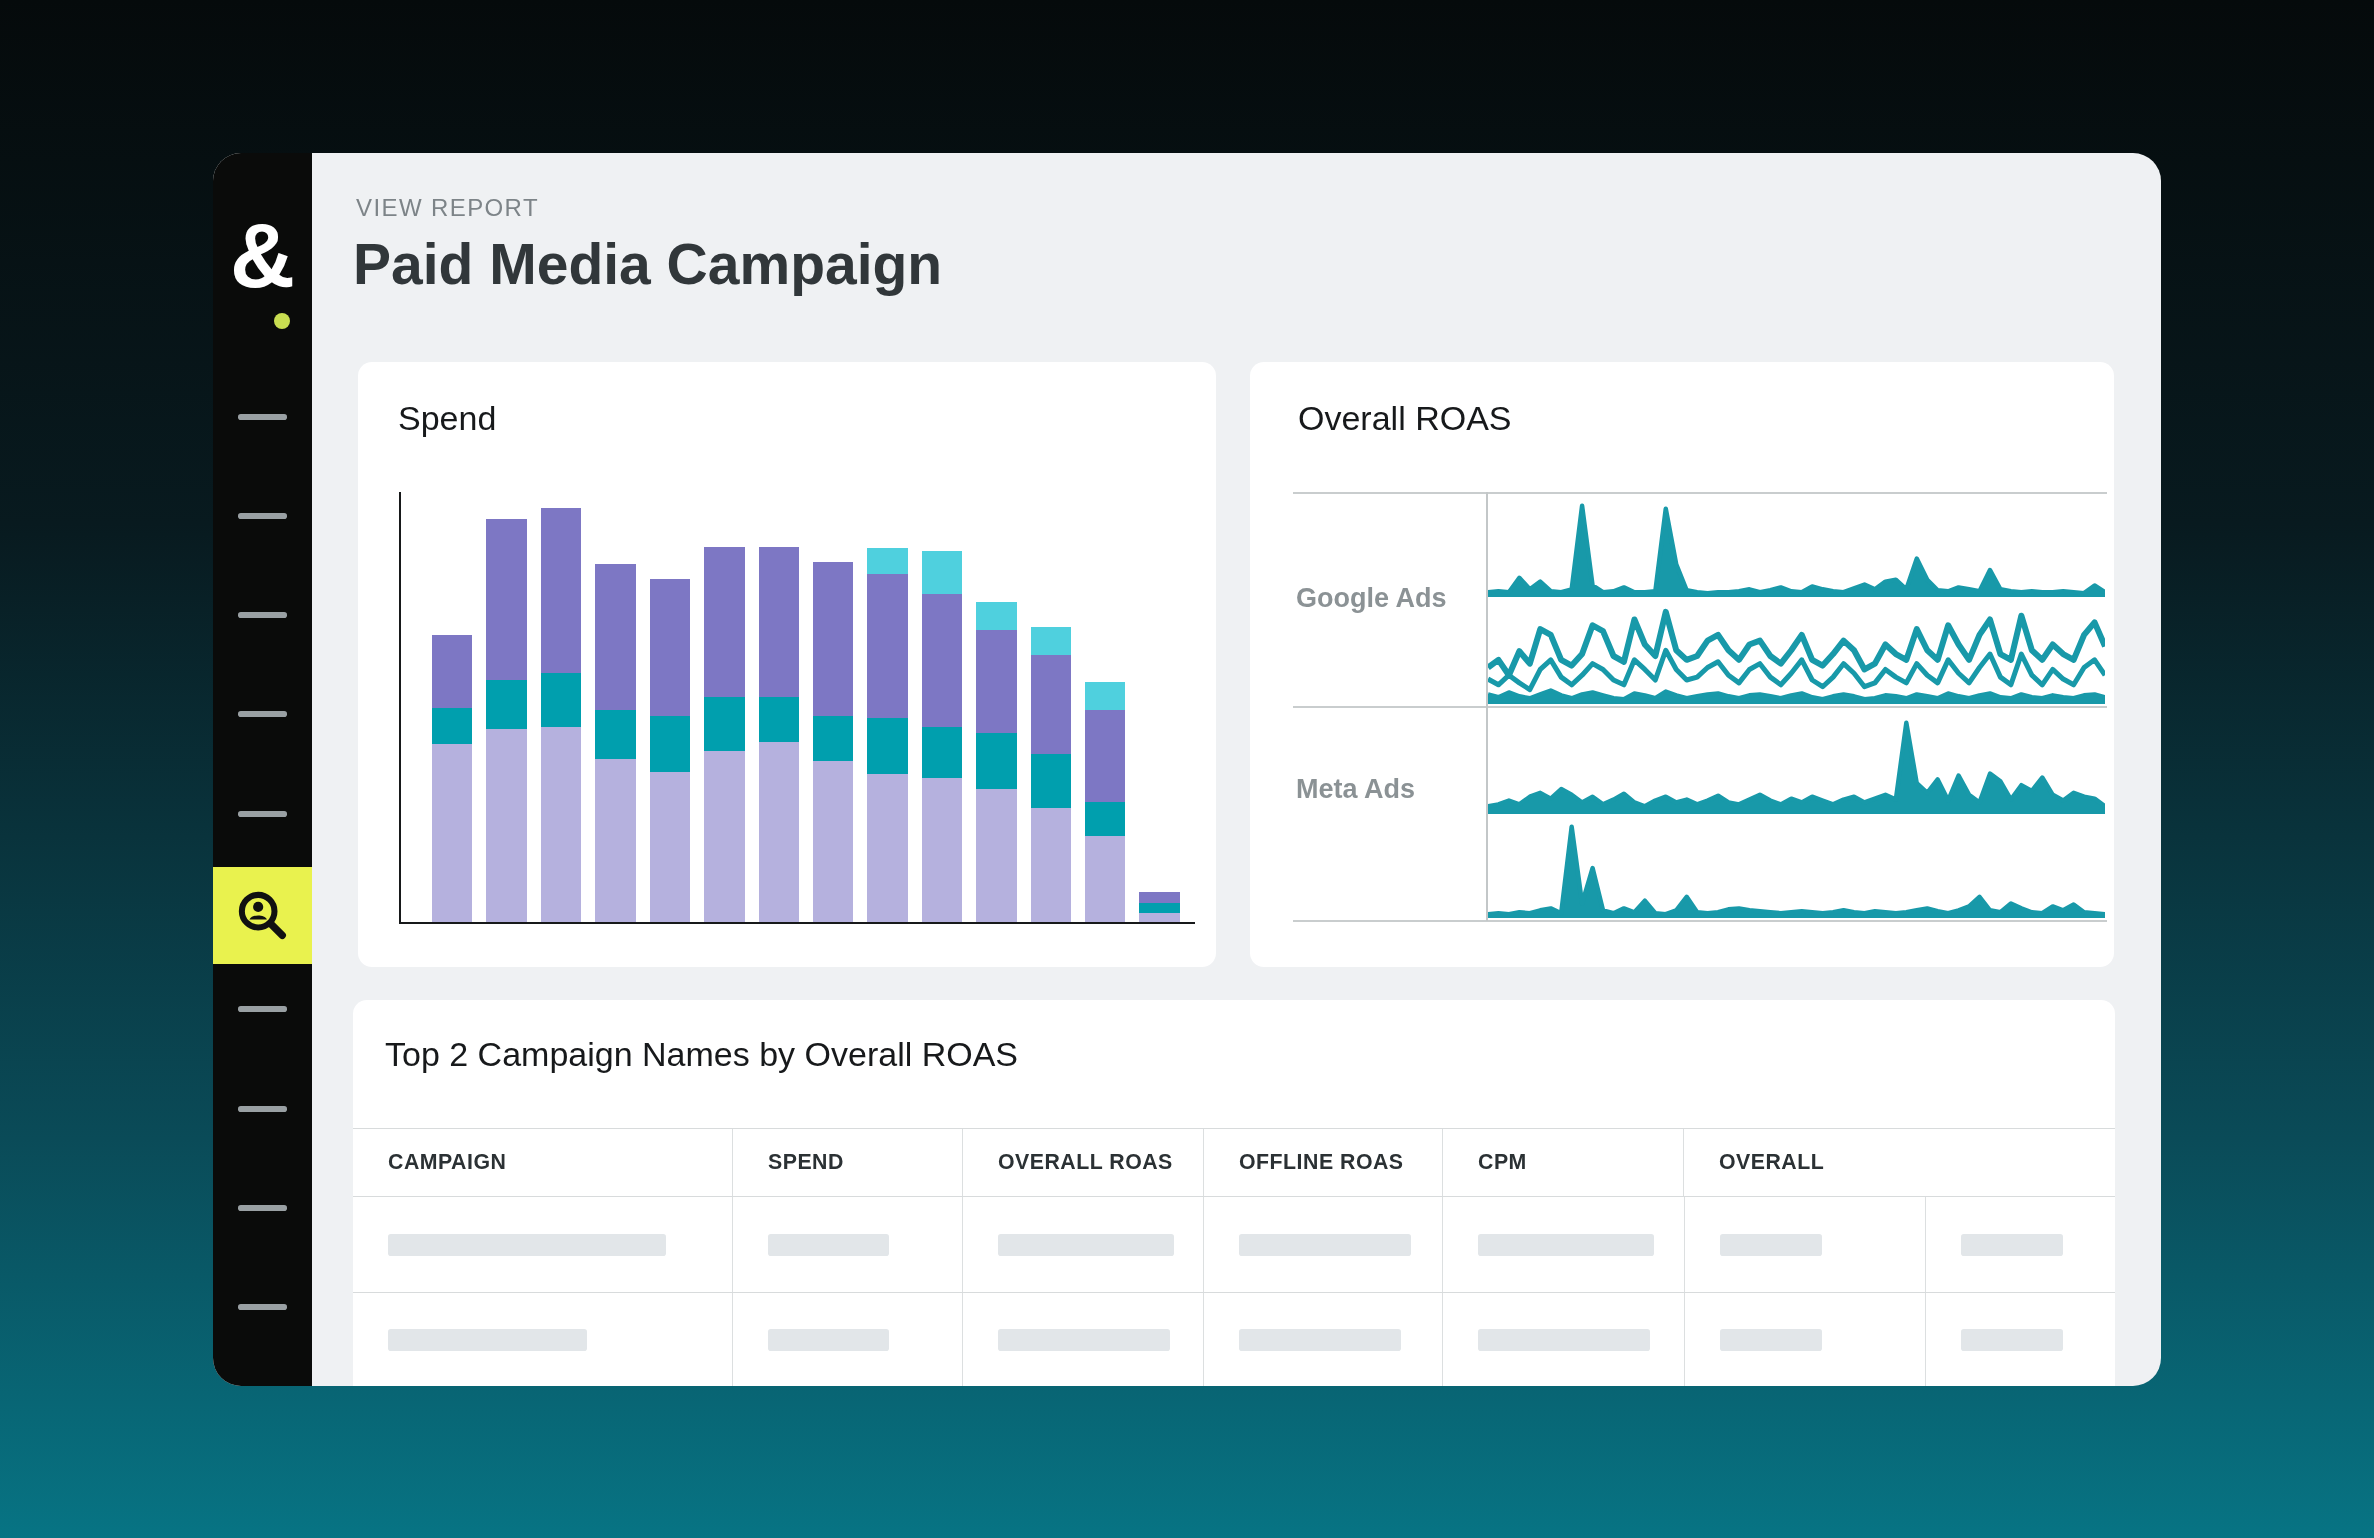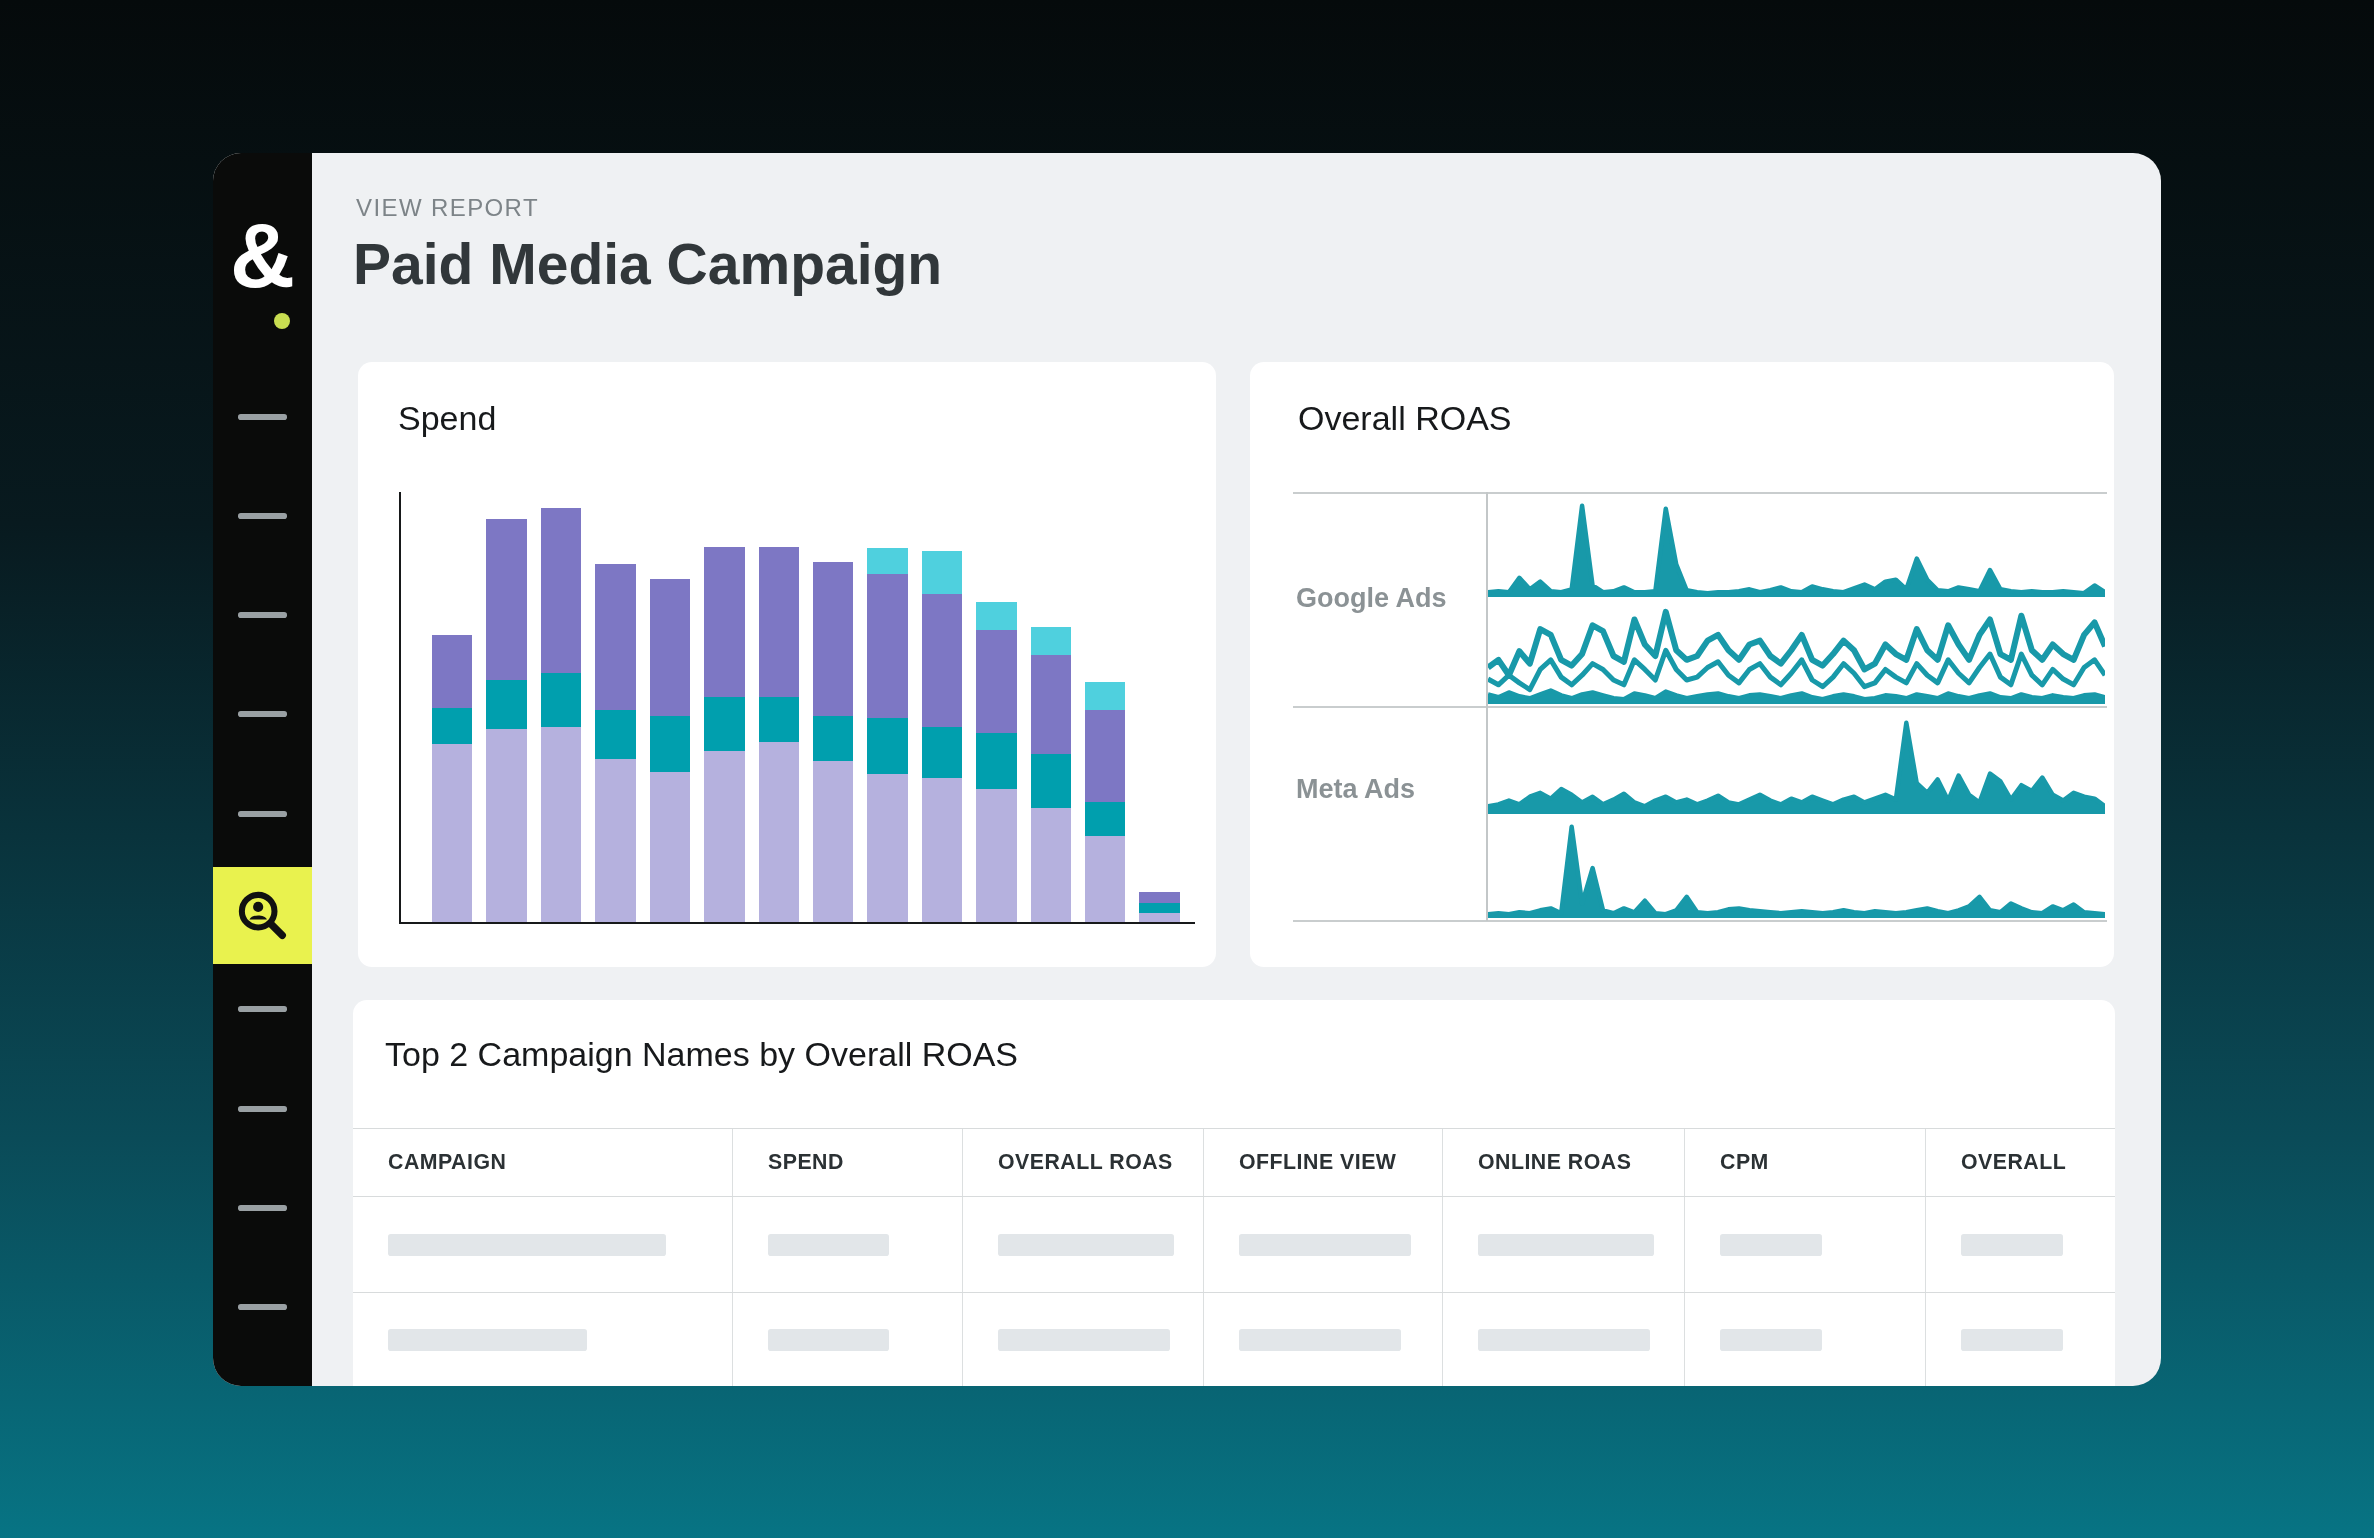--- a/index.html
+++ b/index.html
@@ -214,22 +214,21 @@
           </div>
       </div>
 
       <div class="panel" id="table-panel">
         <div class="panel-title" style="left:32px;top:35px;font-size:34px">Top 2 Campaign Names by Overall ROAS</div>
         <div class="tbl" id="tbl">
             <div class="trow head">
               <div class="tcell hdr" style="width: 379px;">CAMPAIGN</div>
               <div class="tcell hdr" style="width: 230px;">SPEND</div>
               <div class="tcell hdr" style="width: 241px;">OVERALL ROAS</div>
-              <div class="tcell hdr" style="width: 239px;">OFFLINE VIEW</div>
-              <div class="tcell hdr" style="width: 242px;">ONLINE ROAS</div>
+              <div class="tcell hdr" style="width: 239px;">OFFLINE ROAS</div>
               <div class="tcell hdr" style="width: 241px;">CPM</div>
               <div class="tcell hdr" style="width: 189px;">OVERALL</div>
             </div>
             <div class="trow body">
               <div class="tcell" style="width: 379px;">
                 <div class="pill" style="width: 278px; background: rgb(226, 230, 233);"></div>
               </div>
               <div class="tcell" style="width: 230px;">
                 <div class="pill" style="width: 121px; background: rgb(226, 230, 233);"></div>
               </div>

